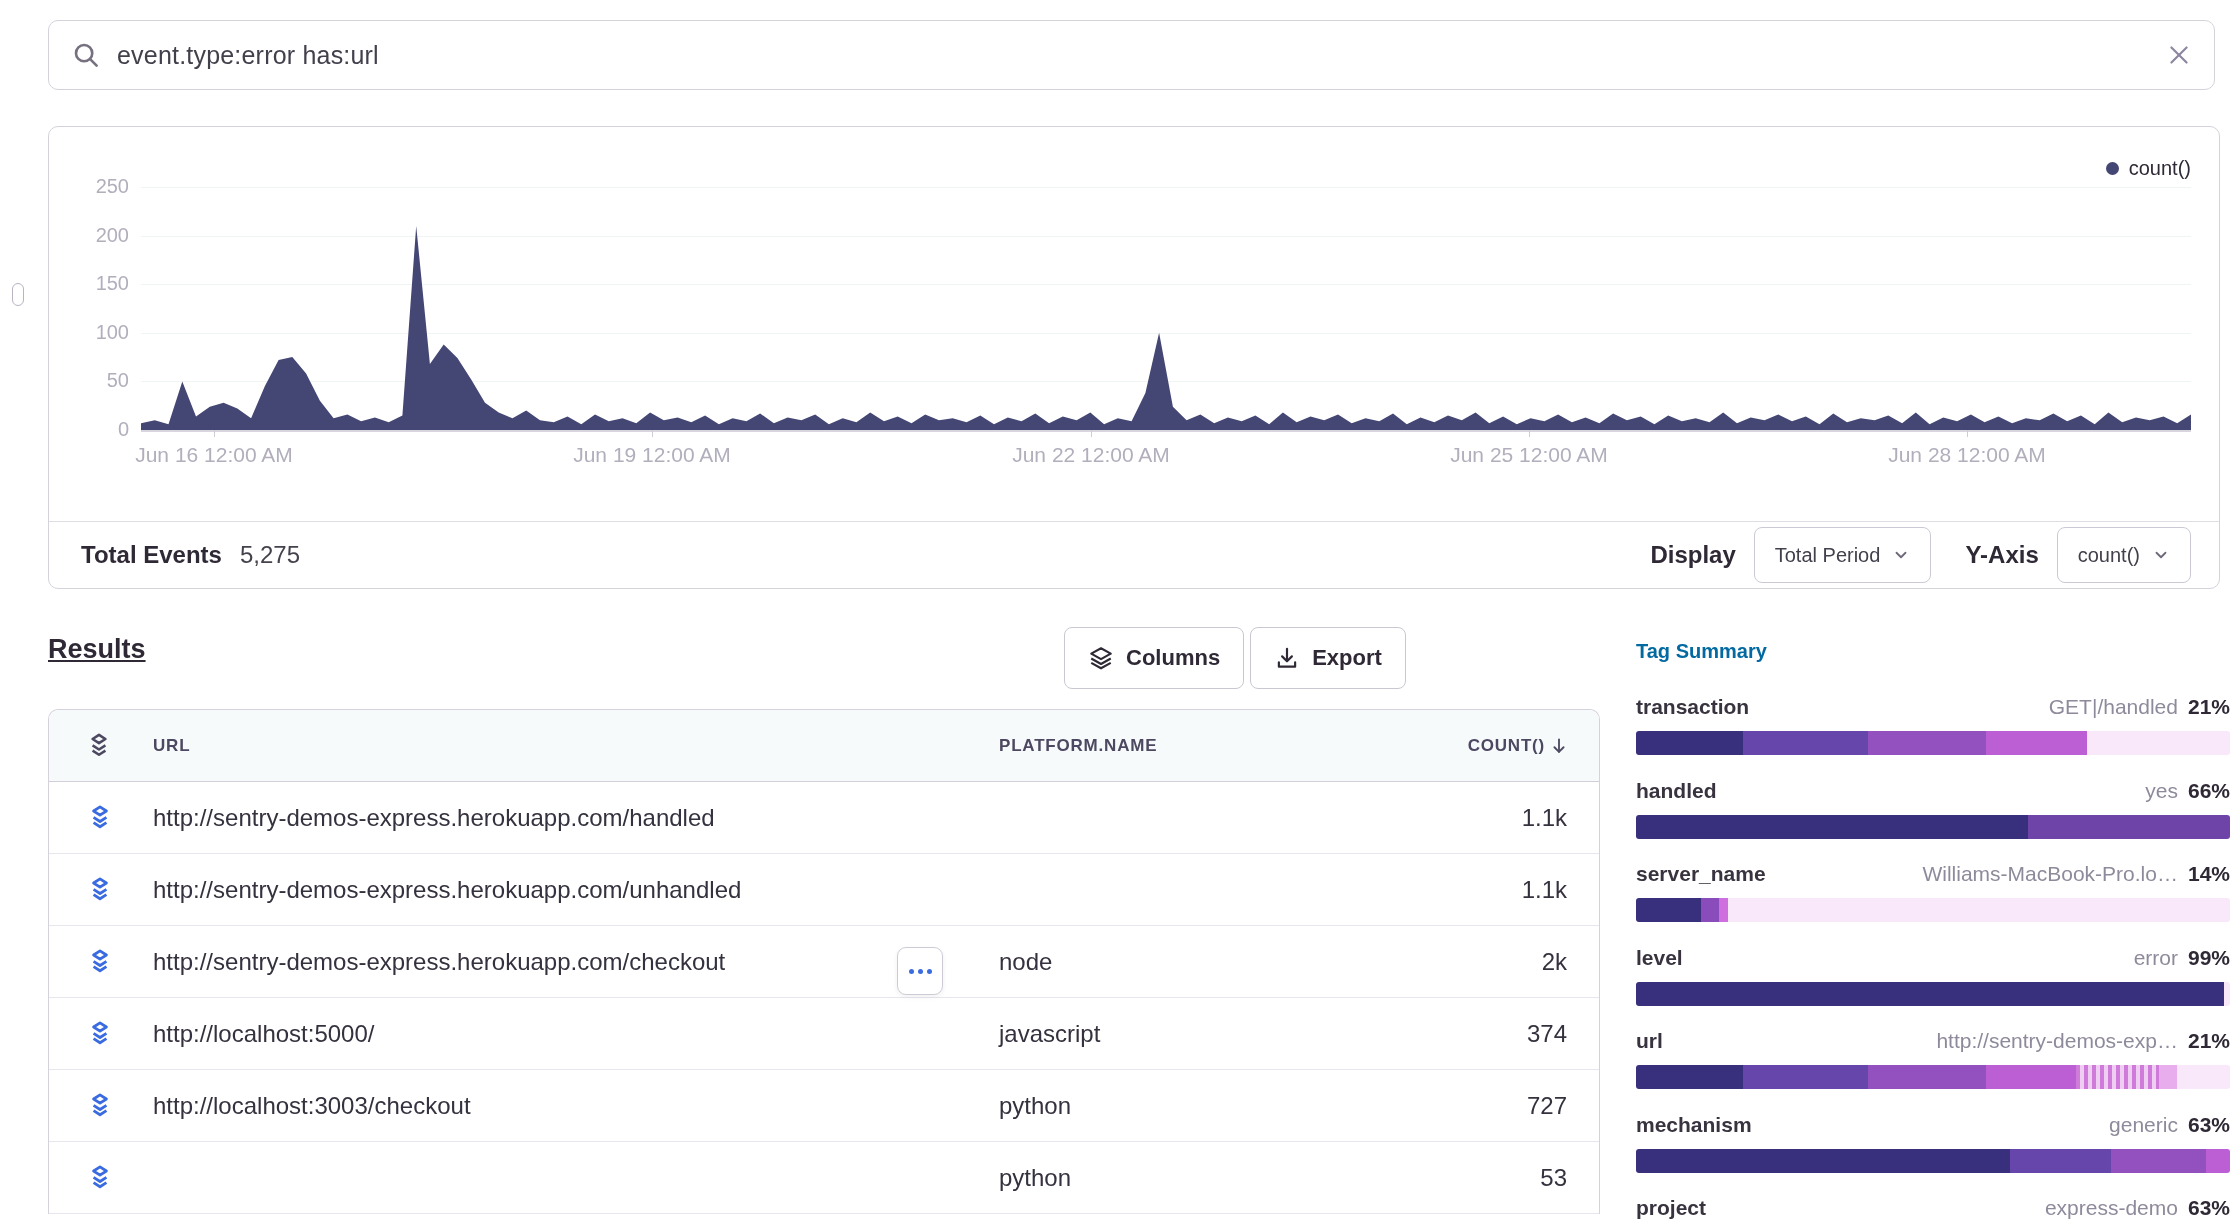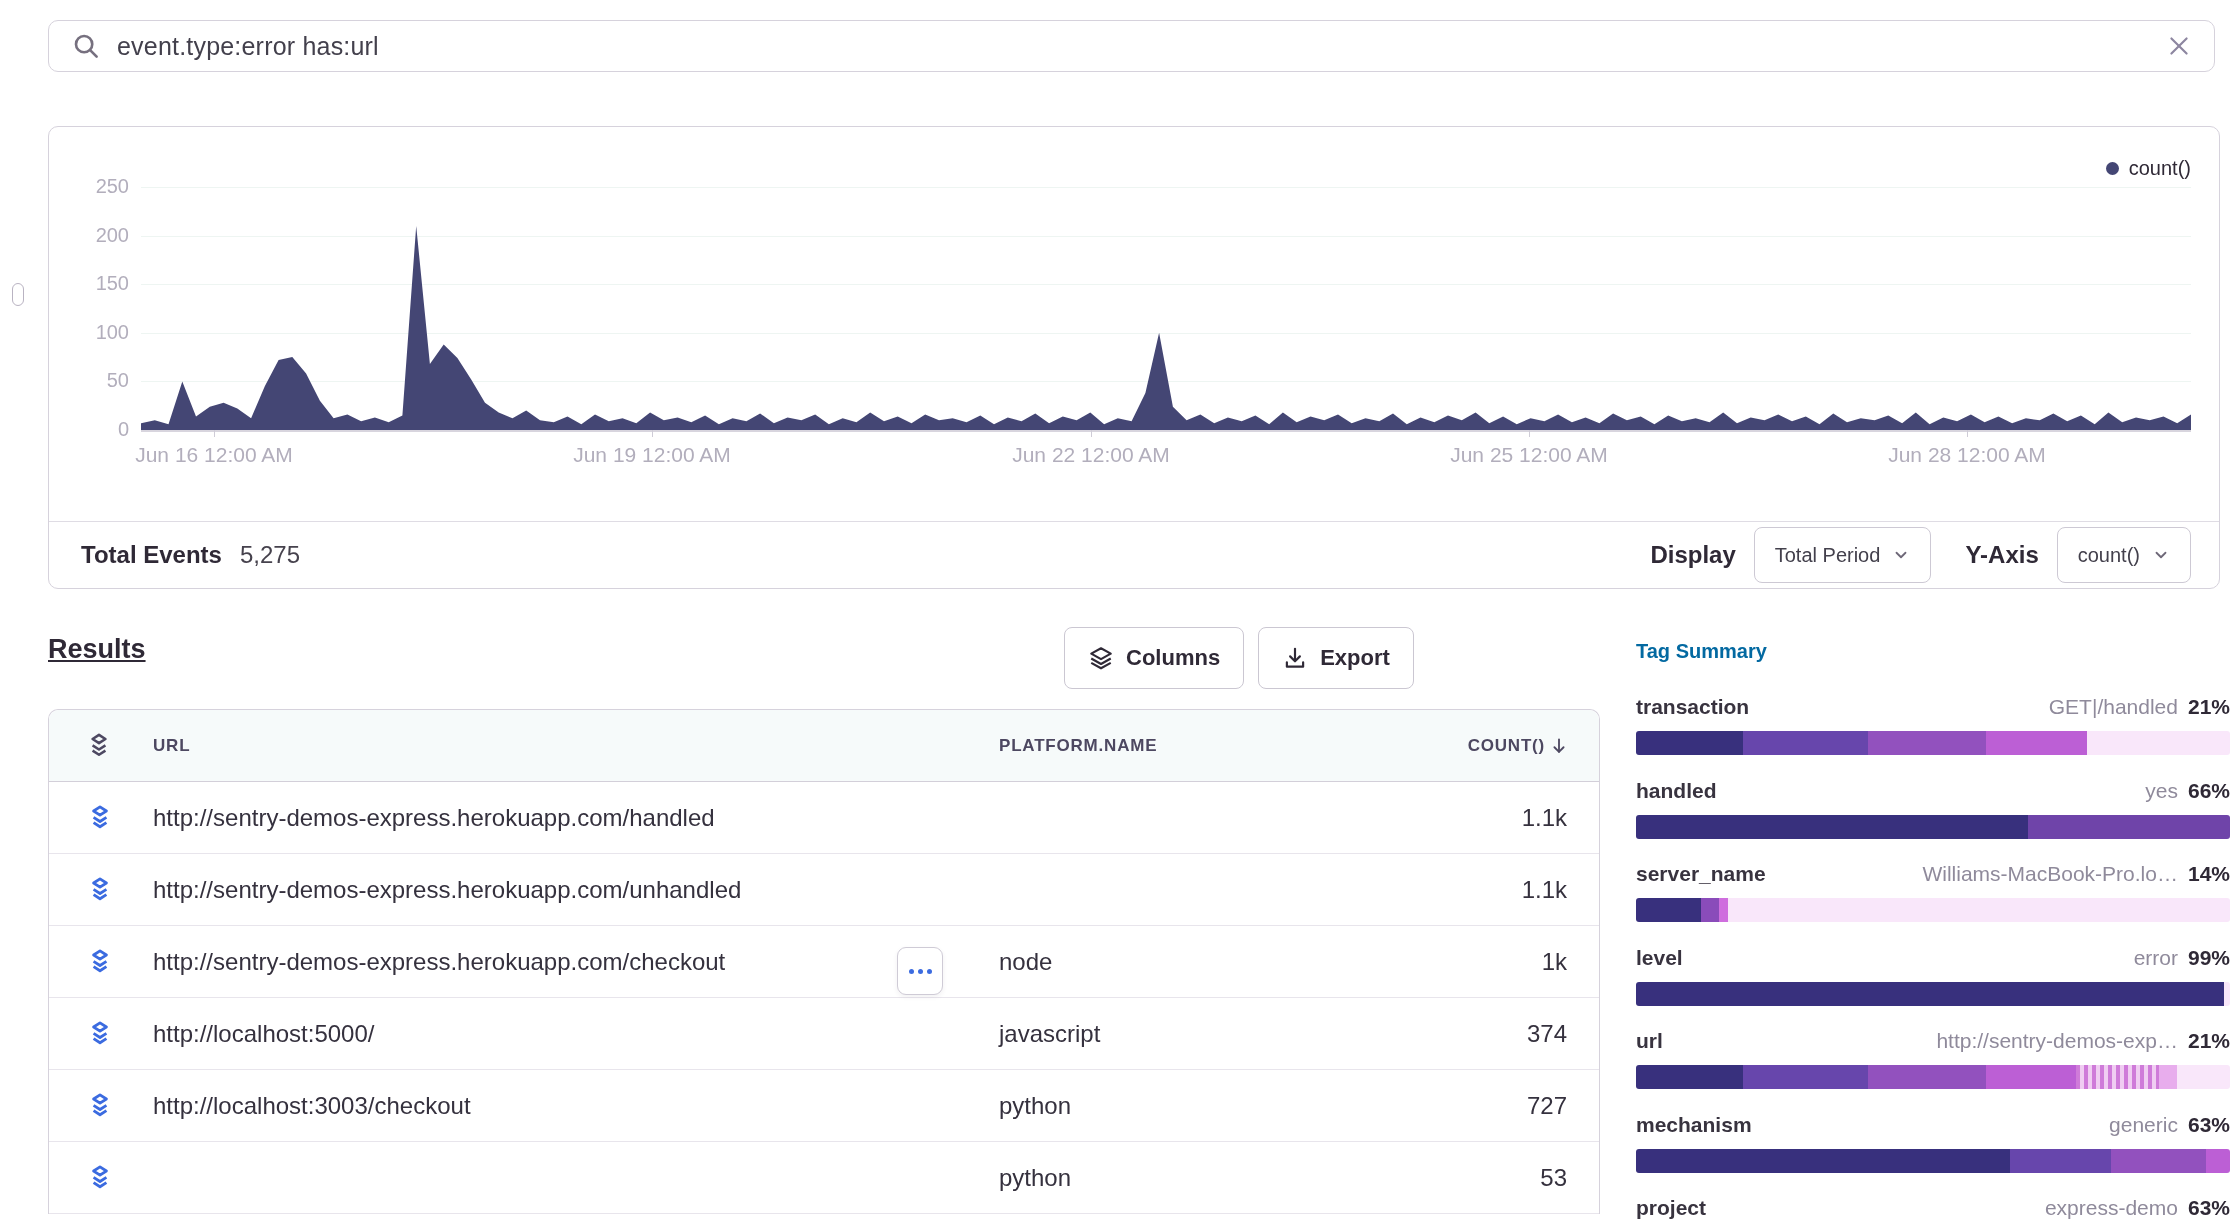--- a/index.html
+++ b/index.html
@@ -1,21 +1,21 @@
 <!DOCTYPE html>
 <html><head>
 <meta charset="utf-8">
 <style>
   * { margin:0; padding:0; box-sizing:border-box; }
   html,body { width:2234px; height:1224px; overflow:hidden; background:#ffffff;
     font-family:"Liberation Sans", sans-serif; color:#2f2936; }
   .screen { position:relative; width:2234px; height:1224px; background:#fff; }
 
   
-  .search-bar { position:absolute; left:48px; top:20px; width:2167px; height:52px;
+  .search-bar { position:absolute; left:48px; top:20px; width:2167px; height:70px;
     border:1.5px solid #d6d2dc; border-radius:10px; background:#fff;
     display:flex; align-items:center; padding:0 22px; }
   .search-bar svg.mag { flex:0 0 auto; }
   .search-query { flex:1 1 auto; margin-left:16px; font-size:25px; color:#43404c; letter-spacing:.2px; }
   .search-clear { flex:0 0 auto; cursor:pointer; display:flex; align-items:center; }
 
   
   .collapse-handle { position:absolute; left:12px; top:283px; width:12px; height:23px;
     border:1.5px solid #b9b3c2; border-radius:6px; background:#fff; }
 
@@ -39,21 +39,21 @@
   .total-value { font-size:24px; color:#46424d; margin-left:18px; }
   .footer-spacer { flex:1; }
   .ctl-label { font-weight:bold; font-size:24px; color:#2f2936; margin-right:18px; }
   .dropdown { height:56px; border:1.5px solid #cdc9d4; border-radius:8px; background:#fff;
     display:flex; align-items:center; gap:12px; padding:0 20px; font-size:20px; color:#43404c;
     cursor:pointer; }
   .dropdown + .ctl-label { margin-left:34px; }
 
   
   .results-title { position:absolute; left:48px; top:634px; font-size:27px; font-weight:bold; color:#2f2936;text-decoration:underline; }
-  .results-buttons { position:absolute; left:1064px; top:627px; display:flex; gap:14px;border-radius:17px; }
+  .results-buttons { position:absolute; left:1064px; top:627px; display:flex; gap:6px;border-radius:17px; }
   .btn { height:62px; border:1.5px solid #cbc7d2; border-radius:8px; background:#fff;
     display:flex; align-items:center; gap:12px; padding:0 23px; font-size:22px; font-weight:bold;
     color:#2f2936; cursor:pointer; }
 
   
   .table { position:absolute; left:48px; top:709px; width:1552px;
     border:1.5px solid #d6d2dc; border-bottom:none; border-radius:10px 10px 0 0; background:#fff; }
   .thead { height:72px; background:#f6fafa; border-bottom:1.5px solid #d3cfd9;
     border-radius:10px 10px 0 0; position:relative; display:flex; align-items:center; }
   .th { font-size:17px; font-weight:bold; letter-spacing:.8px; color:#4d4861; }
@@ -243,21 +243,21 @@
     <div class="trow">
       <span class="row-icon">
         <svg width="30" height="28" viewBox="0 0 24 24" fill="none" stroke="#3b6be0" stroke-width="2.4" stroke-linejoin="round">
           <path d="M12 2.5l5.5 3.5-5.5 3.5-5.5-3.5 5.5-3.5z"></path>
               <path d="M6.5 11.5l5.5 3.5 5.5-3.5"></path>
               <path d="M6.5 16l5.5 3.5 5.5-3.5"></path>
         </svg>
       </span>
       <span class="cell-url">http://sentry-demos-express.herokuapp.com/checkout</span>
       <span class="cell-platform">node</span>
-      <span class="cell-count">1k</span>
+      <span class="cell-count">2k</span>
     </div>
     <div class="trow">
       <span class="row-icon">
         <svg width="30" height="28" viewBox="0 0 24 24" fill="none" stroke="#3b6be0" stroke-width="2.4" stroke-linejoin="round">
           <path d="M12 2.5l5.5 3.5-5.5 3.5-5.5-3.5 5.5-3.5z"></path>
               <path d="M6.5 11.5l5.5 3.5 5.5-3.5"></path>
               <path d="M6.5 16l5.5 3.5 5.5-3.5"></path>
         </svg>
       </span>
       <span class="cell-url">http://localhost:5000/</span>

